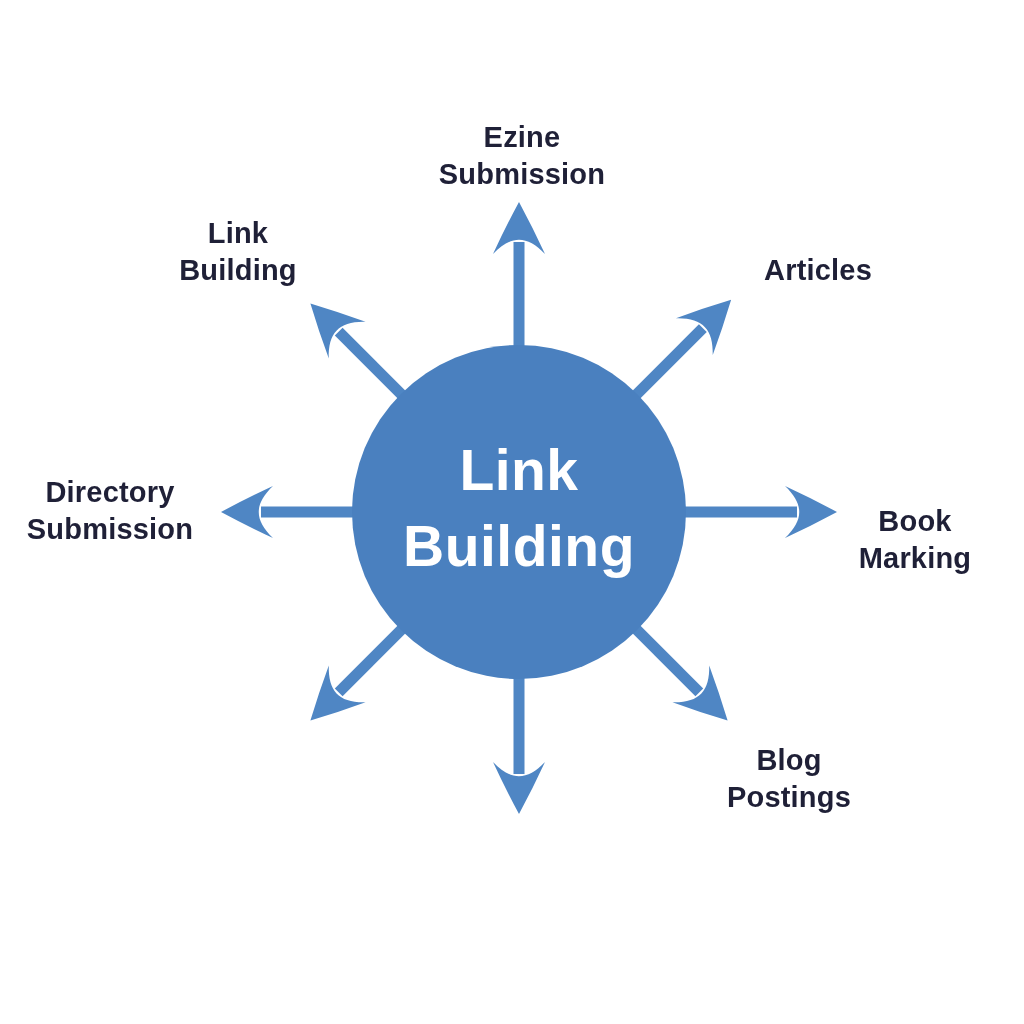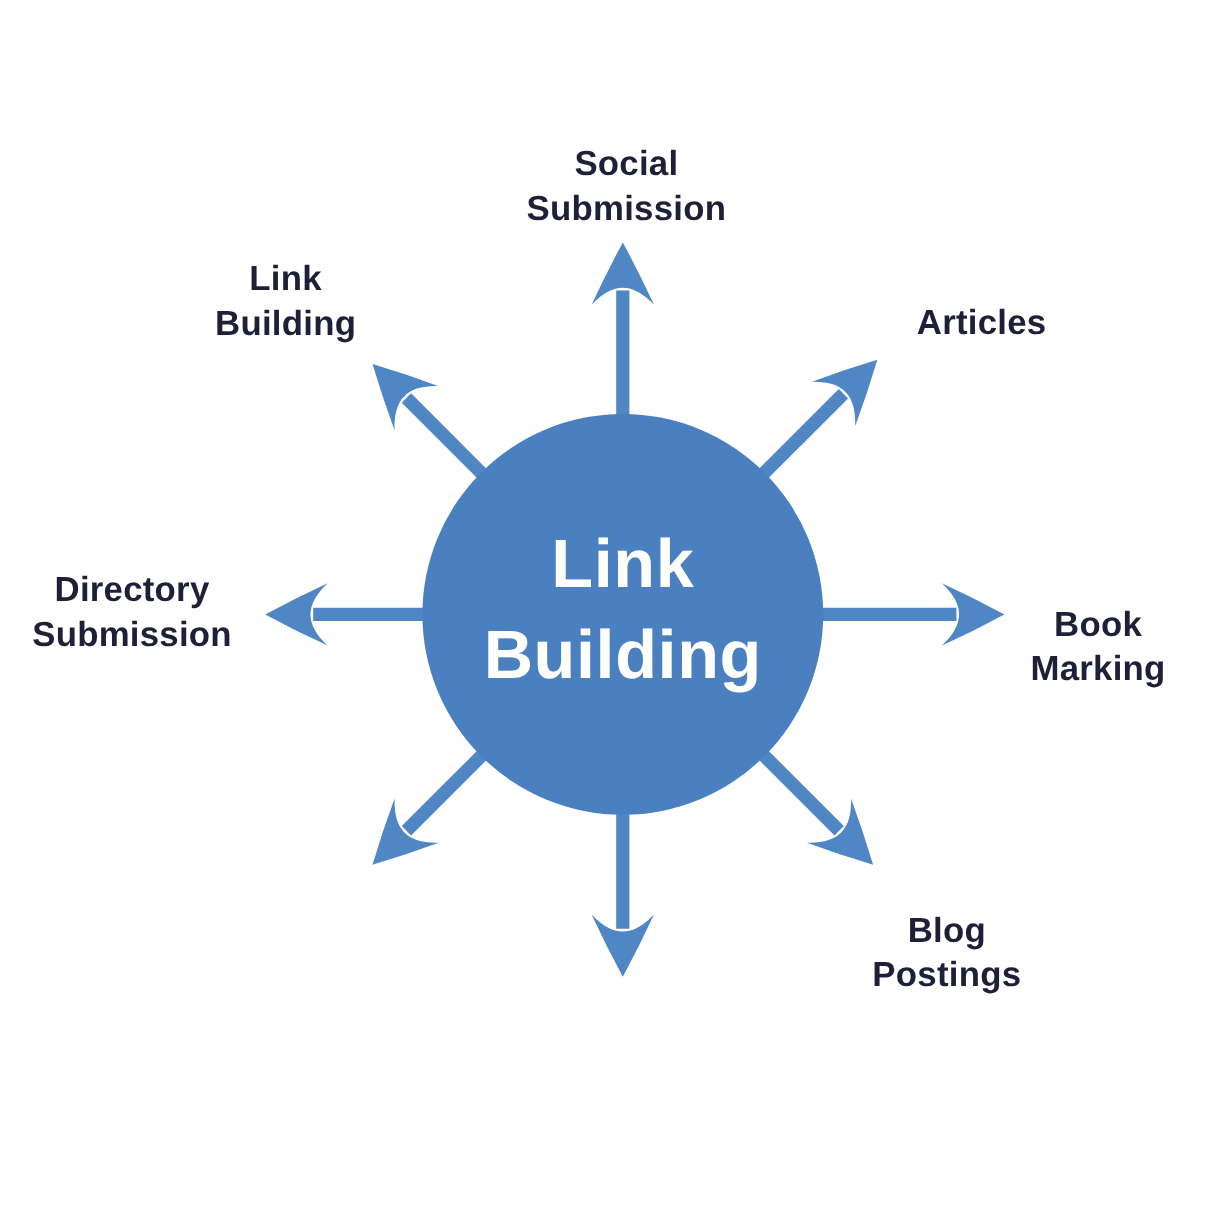--- a/index.html
+++ b/index.html
@@ -95,25 +95,25 @@
       <line class="shaft" x1="0" y1="-148" x2="0" y2="-255"></line>
       <path class="head" d="M 0 -295 Q -14 -269 -26 -243 C -8 -262 8 -262 26 -243 Q 14 -269 0 -295 Z"></path>
     </g>
 
     <circle class="hub-circle" cx="519" cy="512" r="167"></circle>
   </svg>
 
   <div class="center-label">Link
 Building</div>
 
-  <div class="spoke-label" style="left:522px;top:156px;">Social
+  <div class="spoke-label" style="left:522px;top:156px;">Ezine
 Submission</div>
   <div class="spoke-label" style="left:818px;top:270px;">Articles</div>
   <div class="spoke-label" style="left:915px;top:540px;">Book
 Marking</div>
-  <div class="spoke-label" style="left:789px;top:779px;margin-top:16px;">Blog
+  <div class="spoke-label" style="left:789px;top:779px;">Blog
 Postings</div>
   <div class="spoke-label" style="left:110px;top:511px;">Directory
 Submission</div>
   <div class="spoke-label" style="left:238px;top:252px;">Link
 Building</div>
 
 </div>
 
 </body></html>

